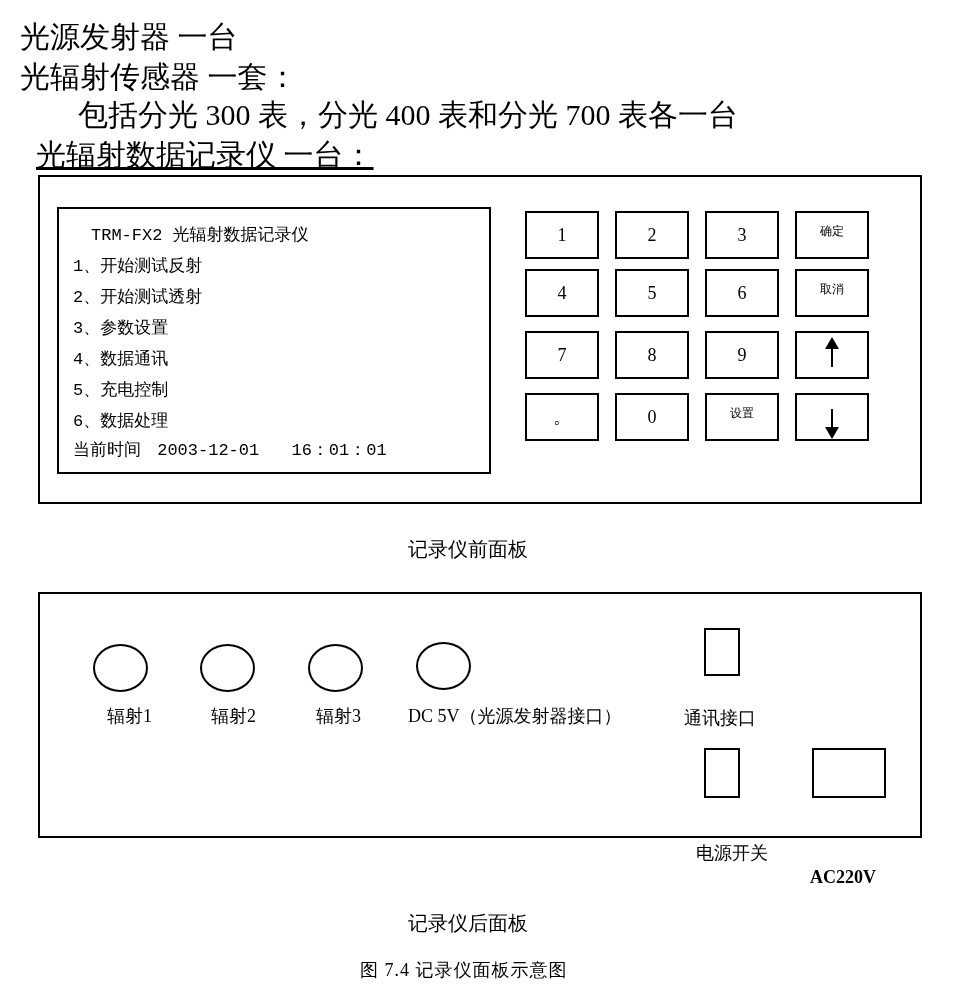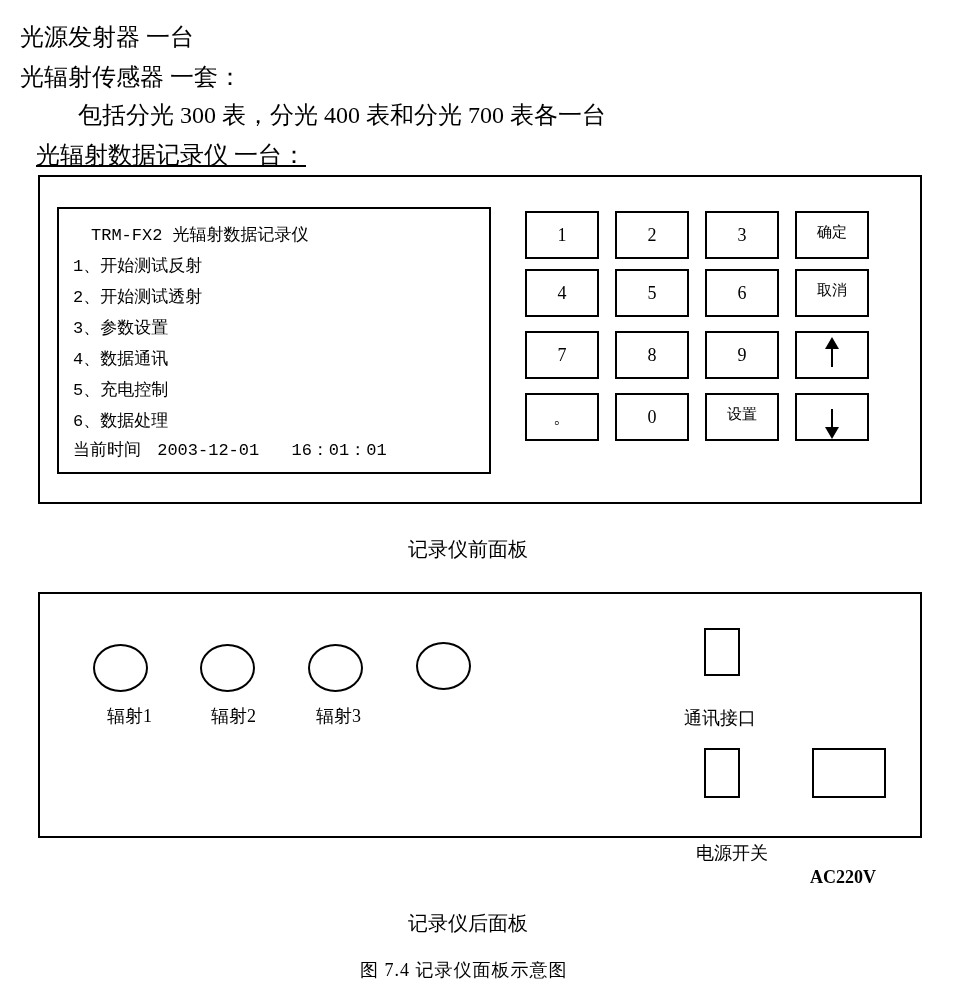--- a/index.html
+++ b/index.html
@@ -1,26 +1,26 @@
 <!DOCTYPE html>
 <html><head>
 <meta charset="utf-8">
 <style>
   html, body { margin: 0; padding: 0; background: #ffffff; }
   body { width: 964px; height: 1000px; position: relative; overflow: hidden; color: #000; }
   .abs { position: absolute; }
   .serif { font-family: "Liberation Serif", "DejaVu Serif", serif; }
   .sans { font-family: Liberation Mono, monospace; }
-  .line { font-size: 24px; line-height: 26px; white-space: nowrap; }
+  .line { font-size: 30px; line-height: 26px; white-space: nowrap; }
   .panel { border: 2px solid #000; box-sizing: border-box; }
   .screen { border: 2px solid #000; box-sizing: border-box; }
   .screen-line { font-size: 17px; white-space: nowrap; }
   .key { border: 2px solid #000; box-sizing: border-box; width: 74px; height: 48px;
          display: flex; align-items: center; justify-content: center; font-size: 18px; }
-  .key-cjk { font-size: 15px; align-items: flex-start; padding-top: 10px; }
+  .key-cjk { font-size: 12px; align-items: flex-start; padding-top: 10px; }
   .port { border: 2px solid #000; box-sizing: border-box; border-radius: 50%; width: 55px; height: 48px; }
   .rect { border: 2px solid #000; box-sizing: border-box; }
   .label { font-size: 18px; white-space: nowrap; }
   .caption { font-size: 20px; white-space: nowrap; }
   .figcap { font-size: 18px; white-space: nowrap; letter-spacing: 1px; }
   .arrow { position: relative; width: 14px; height: 30px; }
   .arrow .shaft { position: absolute; left: 6px; width: 2px; height: 20px; background: #000; }
   .arrow .head { position: absolute; left: 0; width: 0; height: 0; border-left: 7px solid transparent; border-right: 7px solid transparent; }
   .up .shaft { top: 10px; }
   .up .head { top: 0; border-bottom: 12px solid #000; }
@@ -88,20 +88,21 @@
 
 <div class="abs panel" style="left:38px; top:592px; width:884px; height:246px;">
   <div class="abs port" style="left:53px; top:50px;"></div>
   <div class="abs port" style="left:160px; top:50px;"></div>
   <div class="abs port" style="left:268px; top:50px;"></div>
   <div class="abs port" style="left:376px; top:48px;"></div>
 
   <div class="abs serif label" style="left:67px; top:110px;">辐射1</div>
   <div class="abs serif label" style="left:171px; top:110px;">辐射2</div>
   <div class="abs serif label" style="left:276px; top:110px;">辐射3</div>
+  <div class="abs serif label" style="left:368px; top:110px;">DC  5V（光源发射器接口）</div>
 
   <div class="abs rect" style="left:664px; top:34px; width:36px; height:48px;"></div>
   <div class="abs serif label" style="left:644px; top:112px;">通讯接口</div>
 
   <div class="abs rect" style="left:664px; top:154px; width:36px; height:50px;"></div>
   <div class="abs rect" style="left:772px; top:154px; width:74px; height:50px;"></div>
 
   <div class="abs serif label" style="left:656px; top:247px;">电源开关</div>
   <div class="abs serif label" style="left:770px; top:247px; font-weight:bold;margin-top:26px;">AC220V</div>
 </div>

